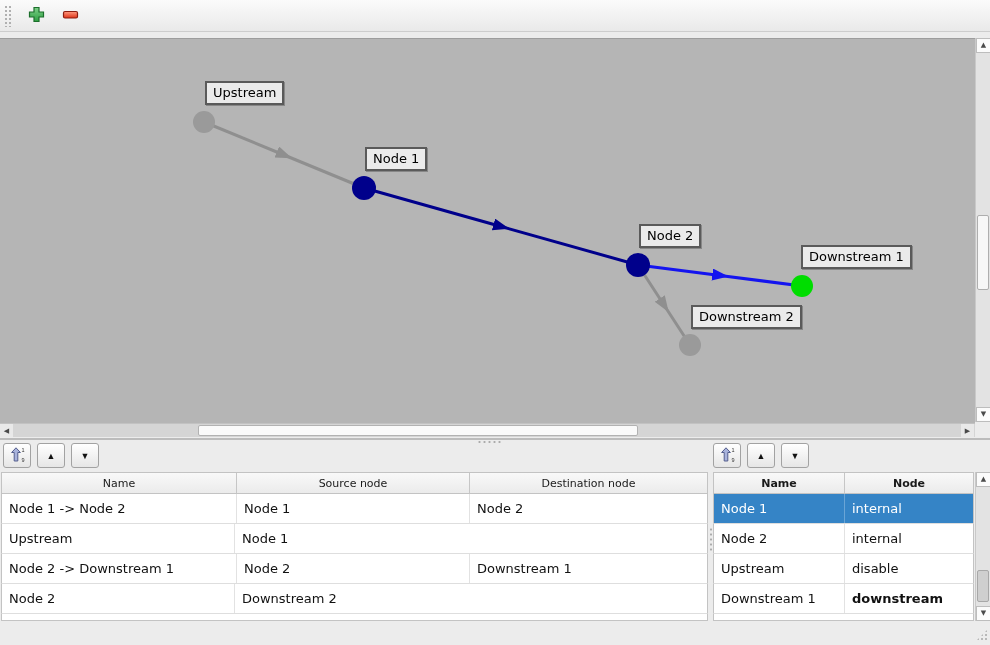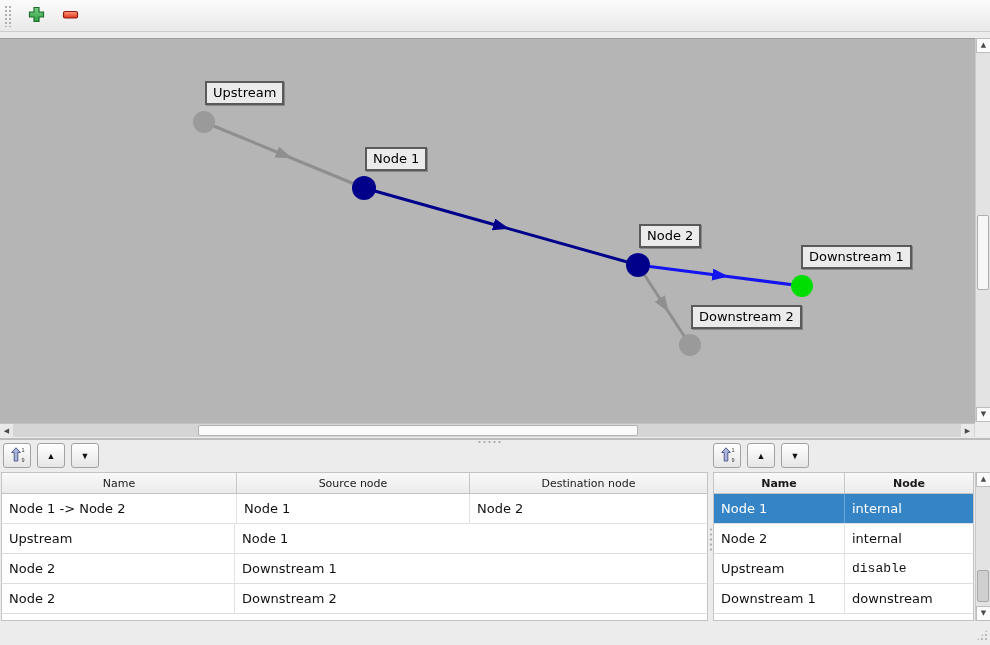--- a/index.html
+++ b/index.html
@@ -198,20 +198,21 @@
       <div class="trow">
         <div class="tcell" style="width: 235px;">Node 1 -&gt; Node 2</div>
         <div class="tcell" style="width: 233px;">Node 1</div>
         <div class="tcell" style="width: 237px;">Node 2</div>
       </div>
       <div class="trow">
         <div class="tcell" style="width: 233px;">Upstream</div>
         <div class="tcell" style="width: 237px;">Node 1</div>
       </div>
       <div class="trow">
+        <div class="tcell" style="width: 235px;">Node 2 -&gt; Downstream 1</div>
         <div class="tcell" style="width: 233px;">Node 2</div>
         <div class="tcell" style="width: 237px;">Downstream 1</div>
       </div>
       <div class="trow">
         <div class="tcell" style="width: 233px;">Node 2</div>
         <div class="tcell" style="width: 237px;">Downstream 2</div>
       </div>
       <div class="sliver"></div>
     </div>
 
@@ -225,25 +226,25 @@
       <div class="trow selected">
         <div class="tcell" style="width: 131px;">Node 1</div>
         <div class="tcell" style="width: 128px;">internal</div>
       </div>
       <div class="trow">
         <div class="tcell" style="width: 131px;">Node 2</div>
         <div class="tcell" style="width: 128px;">internal</div>
       </div>
       <div class="trow">
         <div class="tcell" style="width: 131px;">Upstream</div>
-        <div class="tcell" style="width: 128px; font-family: Liberation Mono, monospace;">disable</div>
+        <div class="tcell" style="width: 128px;">disable</div>
       </div>
       <div class="trow">
         <div class="tcell" style="width: 131px;">Downstream 1</div>
-        <div class="tcell" style="width: 128px;">downstream</div>
+        <div class="tcell" style="width: 128px; font-weight: bold;">downstream</div>
       </div>
       <div class="sliver"></div>
     </div>
 
   <div class="vscroll2">
     <div class="sb-btn" style="top:0;left:0;">▲</div>
     <div class="vthumb2" style="top:98px;height:32px;"></div>
     <div class="sb-btn" style="bottom:0;left:0;">▼</div>
   </div>
 

